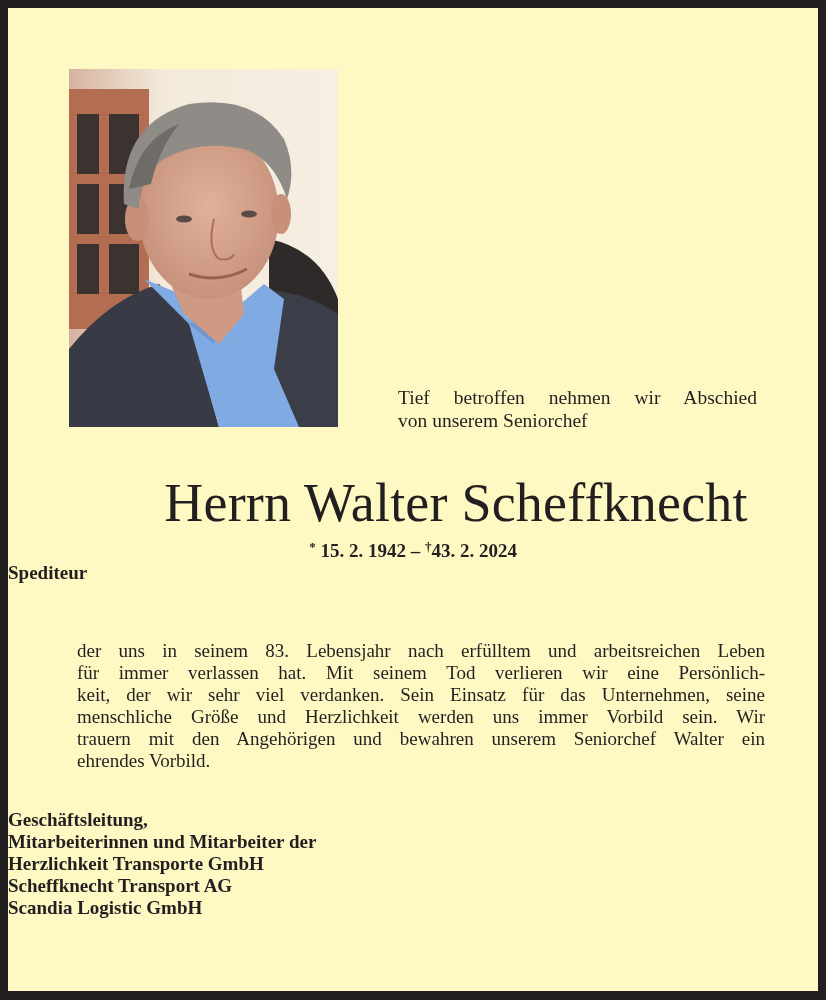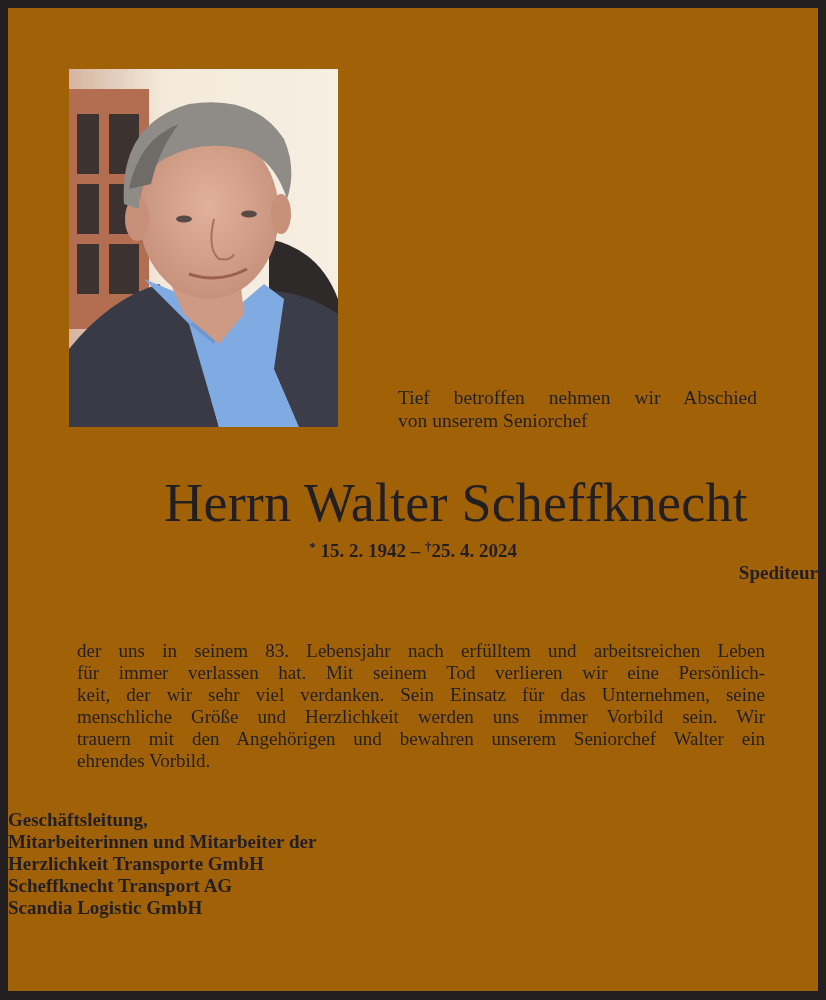--- a/index.html
+++ b/index.html
@@ -8,21 +8,21 @@
     background: #231f20;
     position: relative;
     overflow: hidden;
     font-family: "Liberation Serif", "DejaVu Serif", serif;
     color: #231f20;
   }
   .page {
     position: absolute;
     left: 8px; top: 8px;
     width: 810px; height: 983px;
-    background: #a16207;
+    background: #fef9c3;
   }
   .photo {
     position: absolute;
     left: 61px; top: 61px;
     width: 269px; height: 358px;
     overflow: hidden;
     background: #efe6d6;
   }
   .photo svg { display: block; width: 100%; height: 100%; }
   .intro {
@@ -55,21 +55,21 @@
     text-align: center;
     font-size: 19px;
     line-height: 22px;
     font-weight: bold;
   }
   .dates sup { font-size: 13px; vertical-align: 6px; line-height: 0; }
   .profession {
     position: absolute;
     left: 0; top: 554px;
     width: 810px;
-    text-align: right;
+    text-align: left;
     font-size: 19px;
     line-height: 22px;
     font-weight: bold;
   }
   .body-text {
     position: absolute;
     left: 61px; top: 624px;
     width: 688px;
     font-size: 19px;
     line-height: 22px;
@@ -146,21 +146,21 @@
     <span class="l1">Tief betroffen nehmen wir Abschied</span>
     <span class="l2">von unserem Seniorchef</span>
   </div>
 
   <h1 class="name">Herrn Walter Scheffknecht</h1>
 
   <div class="dates">
     <sup>*</sup>
     <span>15. 2. 1942</span>
     <span>–</span>
-    <sup>†</sup><span>25. 4. 2024</span>
+    <sup>†</sup><span>43. 2. 2024</span>
   </div>
 
   <div class="profession">Spediteur</div>
 
   <p class="body-text">
     <span>der uns in seinem 83. Lebensjahr nach erfülltem und arbeitsreichen Leben</span>
     <span>für immer verlassen hat. Mit seinem Tod verlieren wir eine Persönlich-</span>
     <span>keit, der wir sehr viel verdanken. Sein Einsatz für das Unternehmen, seine</span>
     <span>menschliche Größe und Herzlichkeit werden uns immer Vorbild sein. Wir</span>
     <span>trauern mit den Angehörigen und bewahren unserem Seniorchef Walter ein</span>

